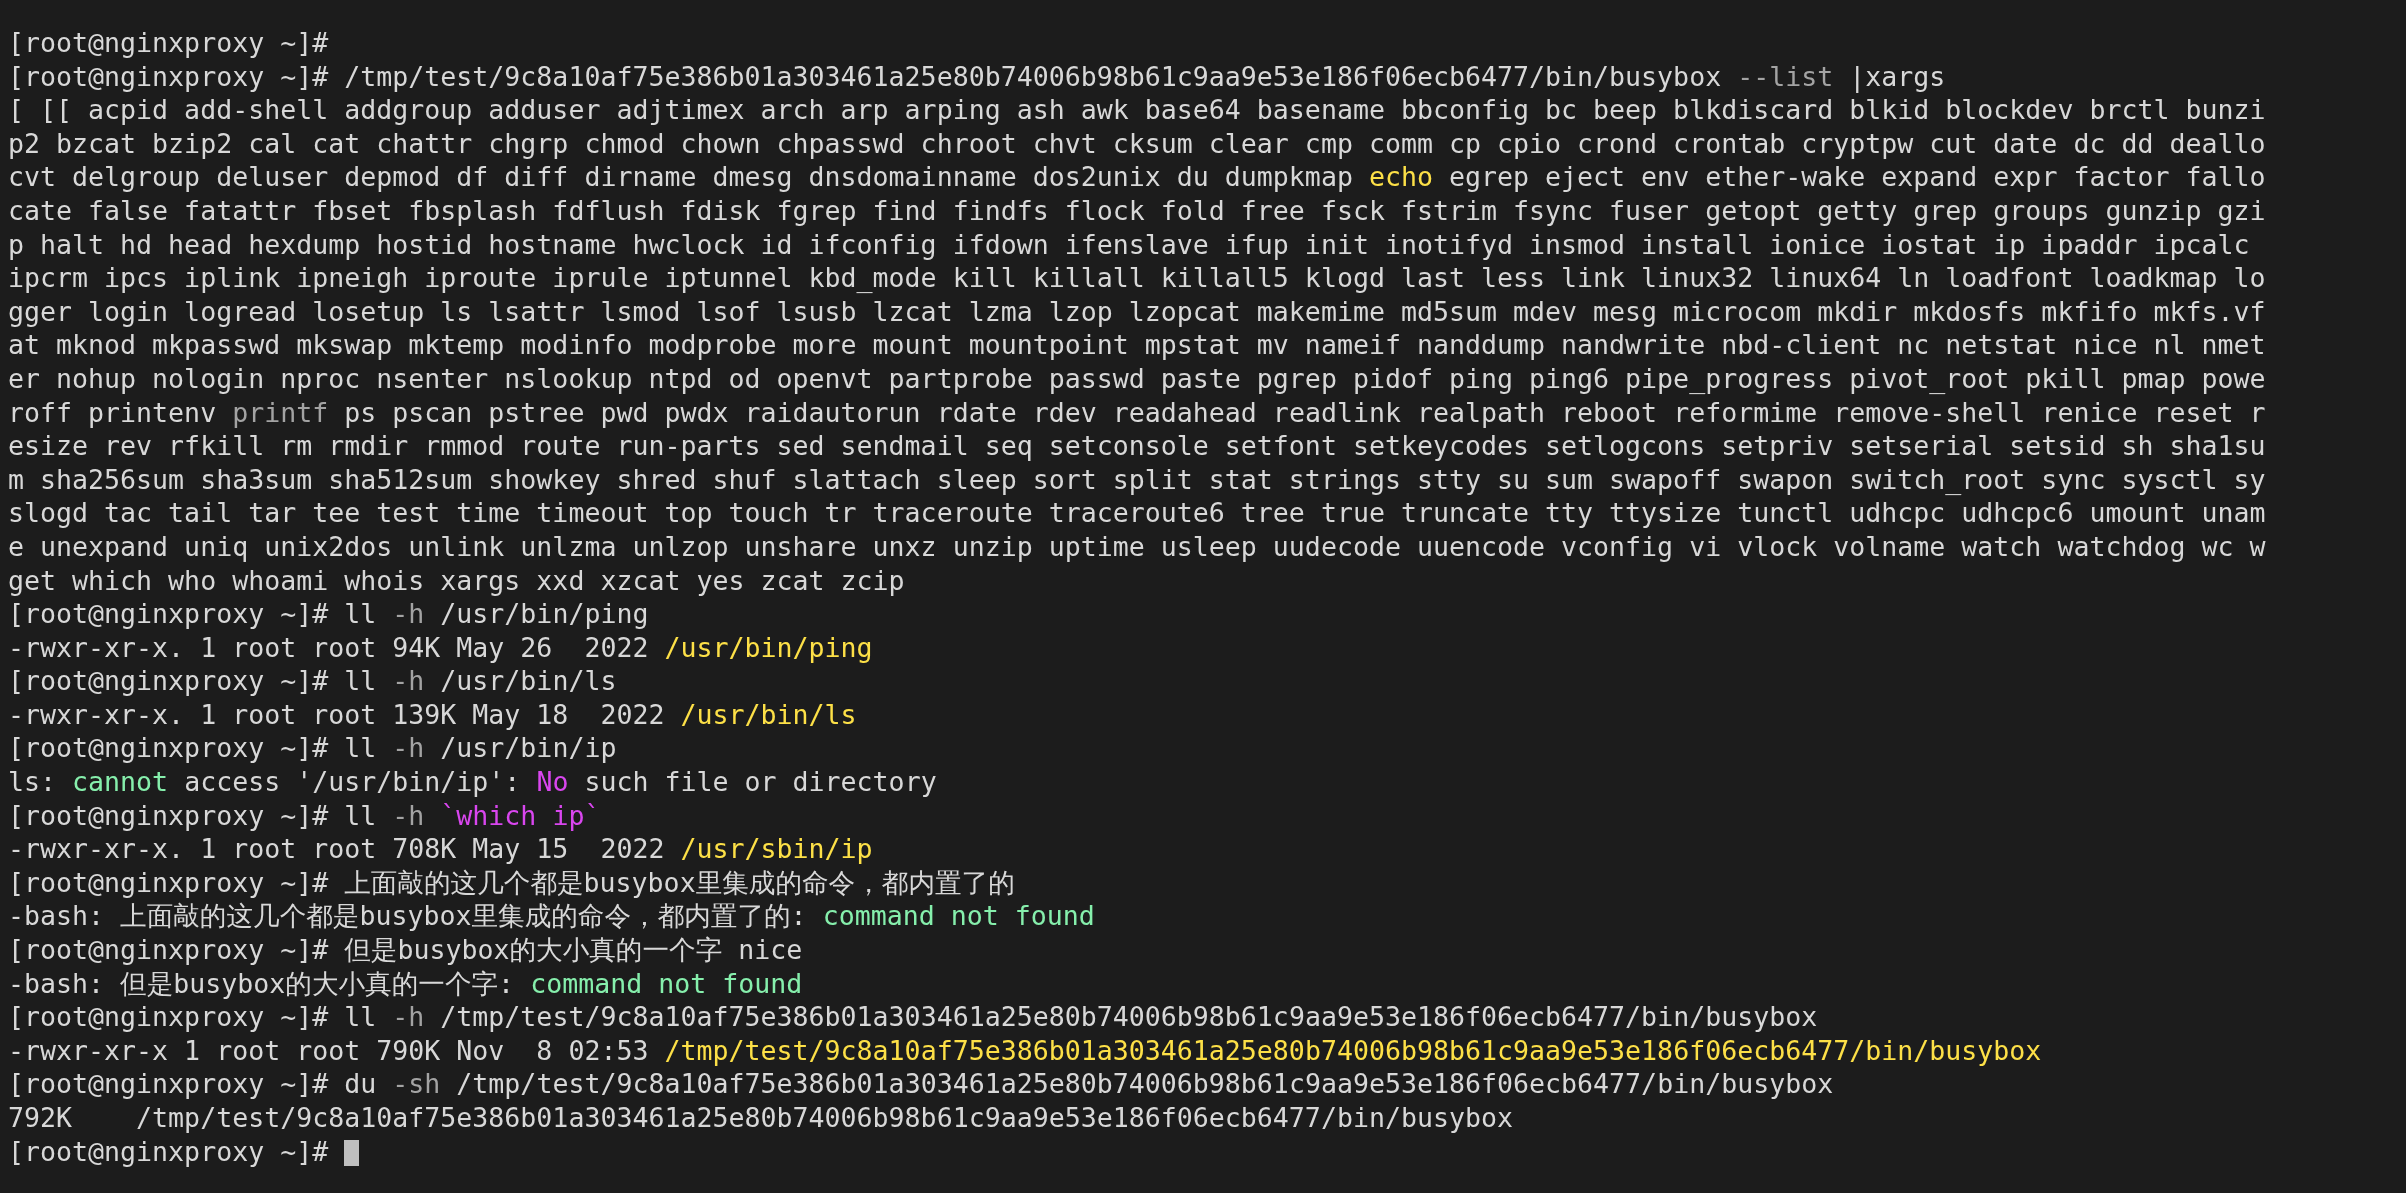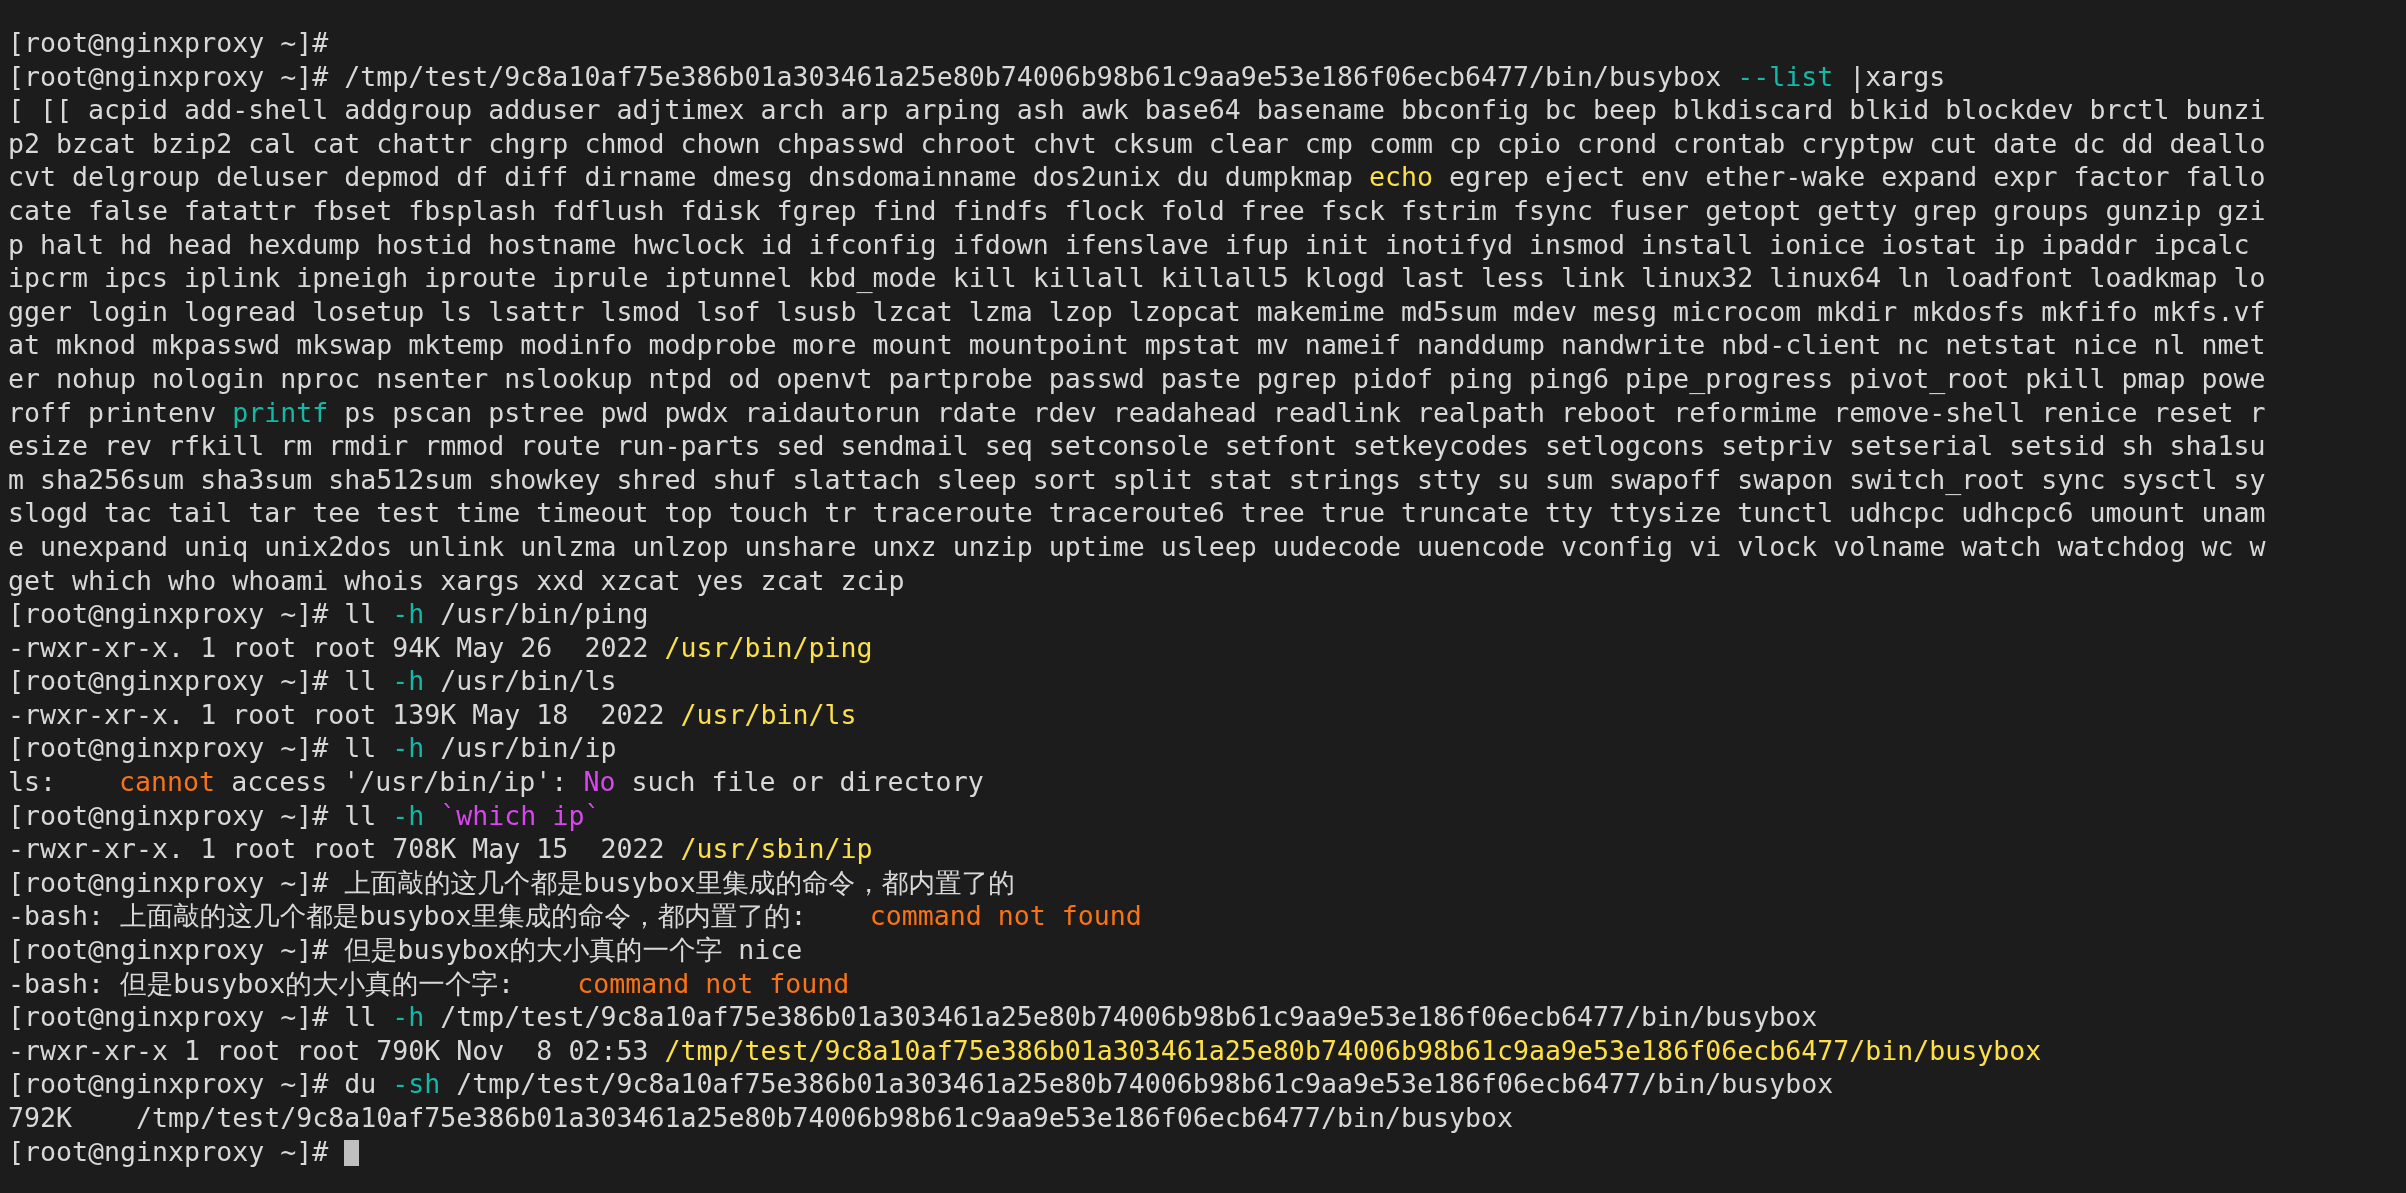--- a/index.html
+++ b/index.html
@@ -25,24 +25,24 @@
     color: #d8d8d8;
     white-space: pre;
     overflow: hidden;
   }
   .line {
     white-space: pre;
     height: 33.6px;
     line-height: 33.6px;
   }
   .w   { color: #d8d8d8; }
-  .cy  { color: #14b8a6; }
+  .cy  { color: #a3a3a3; }
   .gr  { color: #fde047; }
   .rd  { color: #d946ef; margin-top: 44px; }
-  .ye  { color: #f97316; margin-left: 47px; }
+  .ye  { color: #86efac; }
   .cursor {
     display: inline-block;
     width: 15px;
     height: 26px;
     background: #bfbfbf;
     vertical-align: -5px;
   }
 </style>
 </head>
 <body>

